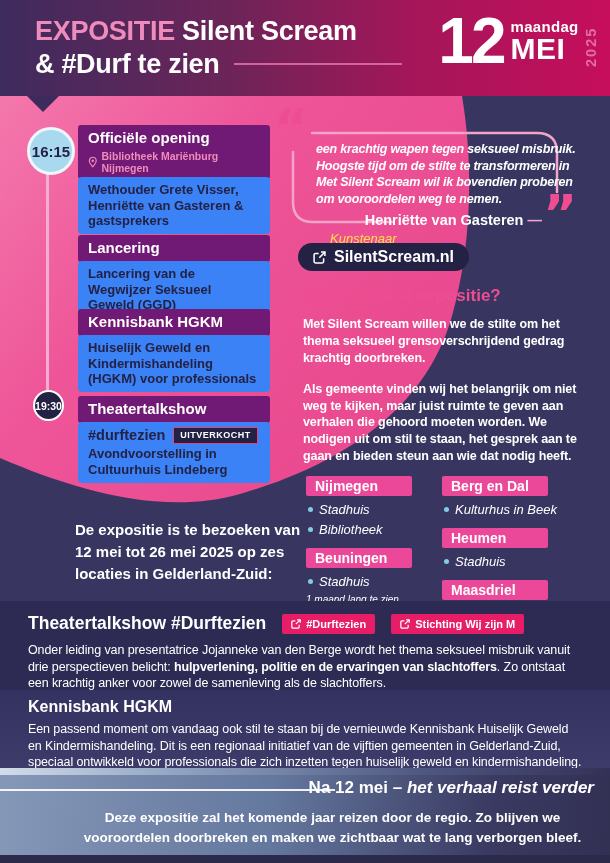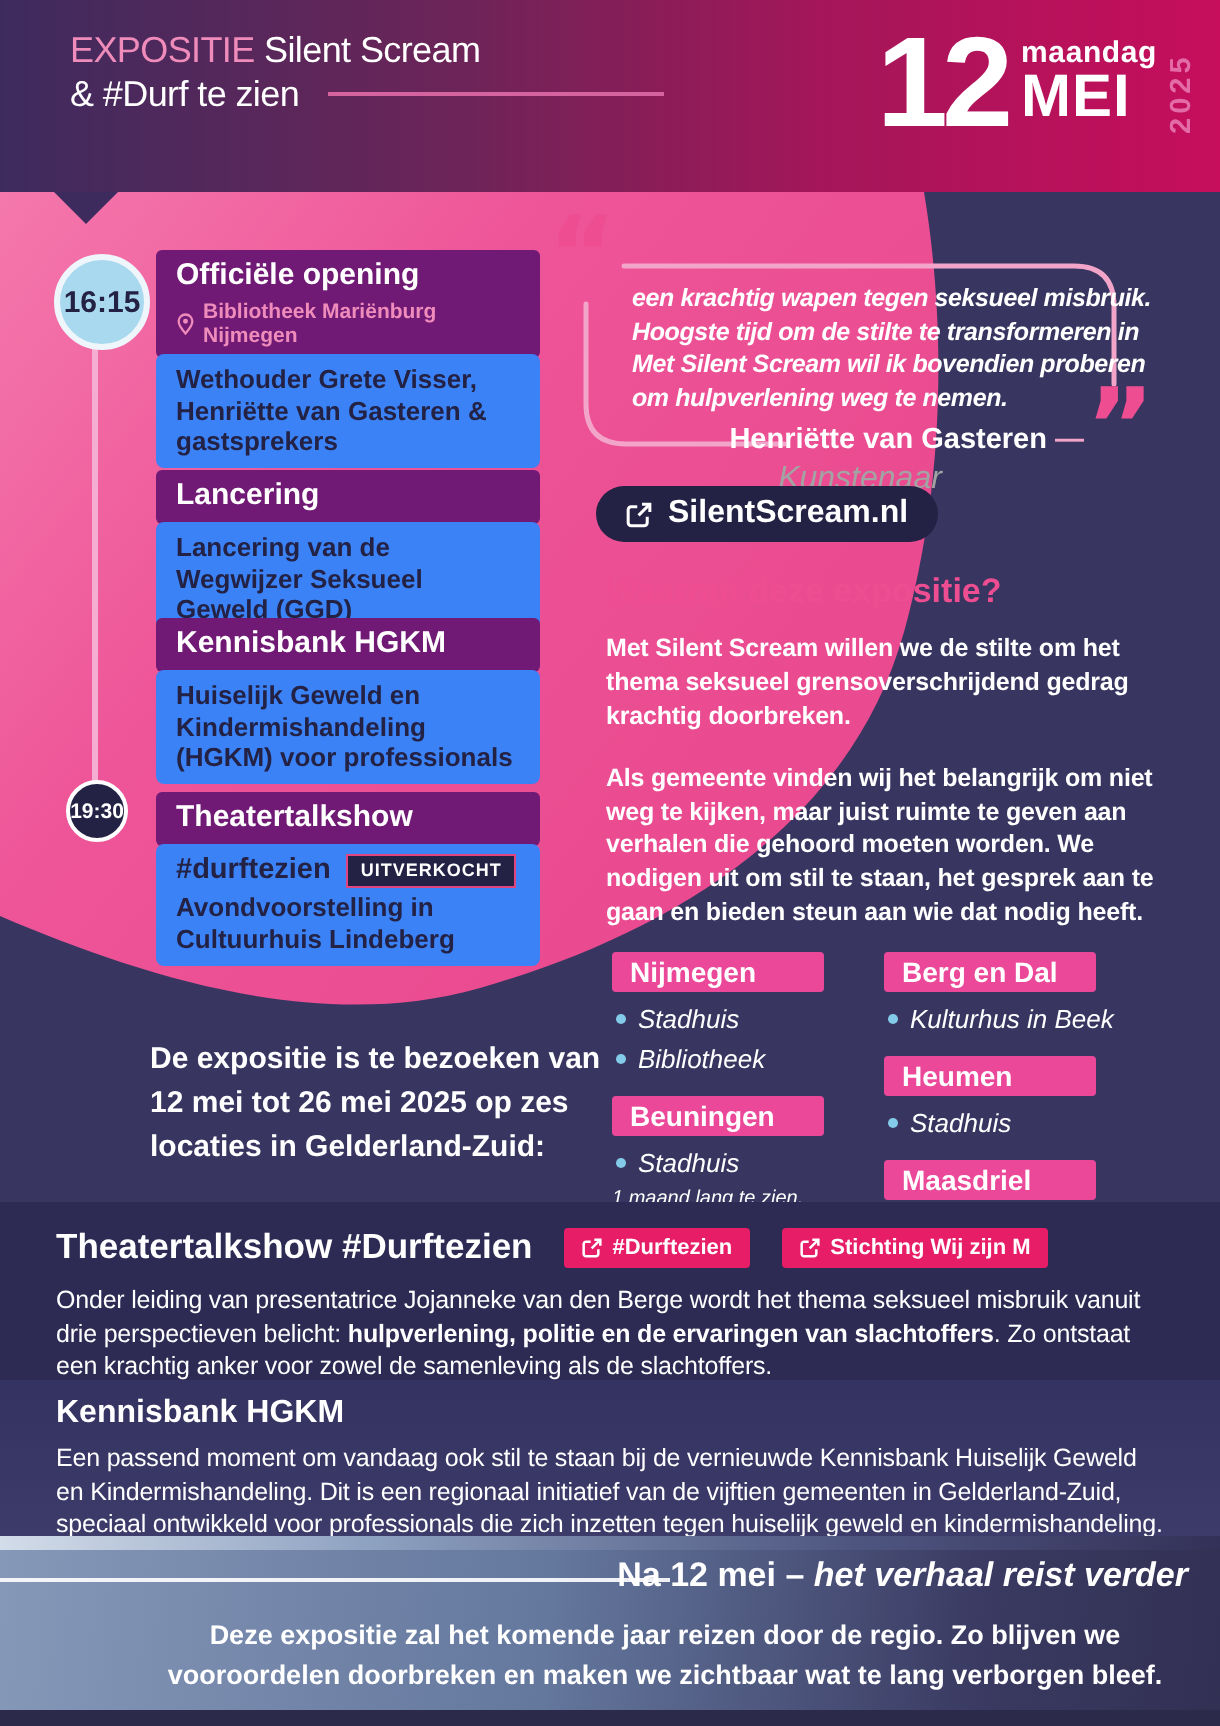--- a/index.html
+++ b/index.html
@@ -4,21 +4,21 @@
 <style>
   html,body{margin:0;padding:0;background:#1e1c38;}
   .poster{position:relative;width:610px;height:863px;overflow:hidden;background:#383660;
           font-family:"Liberation Sans",sans-serif;-webkit-font-smoothing:antialiased;}
 
   
   .banner{position:absolute;left:0;top:0;width:610px;height:96px;
           background:linear-gradient(90deg,#3e2b5e 0%,#6d2458 38%,#a51659 68%,#c60e5c 100%);}
   .banner-notch{position:absolute;left:27px;top:96px;width:0;height:0;
           border-left:16px solid transparent;border-right:16px solid transparent;border-top:16px solid #3e2b5e;}
-  .title{position:absolute;left:35px;top:15px;font-size:18px;font-weight:normal;line-height:1.22;color:#fff;letter-spacing:-0.3px;white-space:nowrap;}
+  .title{position:absolute;left:35px;top:15px;font-size:27px;font-weight:bold;line-height:1.22;color:#fff;letter-spacing:-0.3px;white-space:nowrap;}
   .title .hl{color:#ef8cbb;}
   .title-rule{display:inline-block;width:168px;height:2px;background:#d563a0;vertical-align:middle;margin-left:14px;margin-bottom:3px;}
   .date{position:absolute;right:12px;top:15px;display:flex;align-items:flex-start;}
   .date-day{font-size:64px;font-weight:bold;color:#fff;line-height:0.82;letter-spacing:-3px;}
   .date-mid{margin-left:7px;display:flex;flex-direction:column;margin-top:3px;}
   .date-weekday{font-size:15px;font-weight:bold;color:#fff;letter-spacing:0.3px;}
   .date-month{font-size:30px;font-weight:bold;color:#fff;line-height:0.95;letter-spacing:0.5px;}
   .date-year{margin-left:5px;margin-top:2px;font-size:14.5px;font-weight:bold;color:#e36ba6;
              writing-mode:vertical-rl;transform:rotate(180deg);letter-spacing:2px;line-height:1;height:50px;}
 
@@ -43,21 +43,21 @@
   .badge{background:#232144;color:#fff;font-size:9px;font-weight:bold;padding:2px 6px;border:1px solid #e0457f;letter-spacing:0.5px;}
 
   
   .q-frame{position:absolute;left:270px;top:100px;}
   .q-glyph{position:absolute;font-size:52px;font-weight:bold;color:#ee4d92;line-height:1;font-family:"DejaVu Sans",sans-serif;}
   .q-open{left:274px;top:102px;} .q-close{left:543px;top:188px;}
   .q-lines{position:absolute;left:316px;top:141px;width:260px;color:#fff;font-size:12.5px;font-style:italic;font-weight:bold;line-height:16.5px;letter-spacing:-0.2px;}
   .q-lines span{display:block;}
   .q-attr{position:absolute;left:320px;top:212px;width:222px;text-align:right;font-size:14.5px;font-weight:bold;color:#fff;}
   .q-dash{color:#f2a5c9;}
-  .q-role{position:absolute;left:330px;top:231px;width:200px;text-align:center;font-size:16px;font-style:italic;color:#a3a3a3;}
+  .q-role{position:absolute;left:330px;top:231px;width:200px;text-align:left;font-size:13px;font-style:italic;color:#fde047;}
 
   .site-pill{position:absolute;left:298px;top:243px;height:28px;padding:0 15px;border-radius:14px;background:#232144;
              color:#fff;display:flex;align-items:center;gap:8px;font-size:16px;font-weight:bold;cursor:pointer;}
 
   
   .why{position:absolute;left:303px;top:286px;width:276px;}
   .why h3{margin:0 0 10px;font-size:17px;color:#ee4d92;font-weight:bold;}
   .why p{margin:0 0 14px;color:#fff;font-size:12.5px;font-weight:bold;line-height:1.35;letter-spacing:-0.1px;}
 
   
@@ -163,21 +163,21 @@
   <svg class="q-frame" width="300" height="135" viewBox="0 0 300 135">
     <path d="M42 33 H267 Q287 33 287 53 V92" fill="none" stroke="#f2a5c9" stroke-width="2.5" stroke-linecap="round"></path>
     <path d="M23 52 V102 Q23 122 43 122 H122" fill="none" stroke="#f2a5c9" stroke-width="2.5" stroke-linecap="round"></path>
   </svg>
   <div class="q-glyph q-open">“</div>
   <div class="q-glyph q-close">”</div>
   <div class="q-lines">
     <span>een krachtig wapen tegen seksueel misbruik.</span>
     <span>Hoogste tijd om de stilte te transformeren in</span>
     <span>Met Silent Scream wil ik bovendien proberen</span>
-    <span>om hulpverlening weg te nemen.</span>
+    <span>om vooroordelen weg te nemen.</span>
   </div>
   <div class="q-attr">
     <span>Henriëtte van Gasteren</span>
     <span class="q-dash">—</span>
   </div>
   <div class="q-role">Kunstenaar</div>
 
   <div class="site-pill">
     <svg width="13" height="13" viewBox="0 0 12 12" fill="none" stroke="#ffffff" stroke-width="1.4">
         <path d="M5.2 2.2H2.4A1.4 1.4 0 0 0 1 3.6v6A1.4 1.4 0 0 0 2.4 11h6a1.4 1.4 0 0 0 1.4-1.4V6.8"></path>

